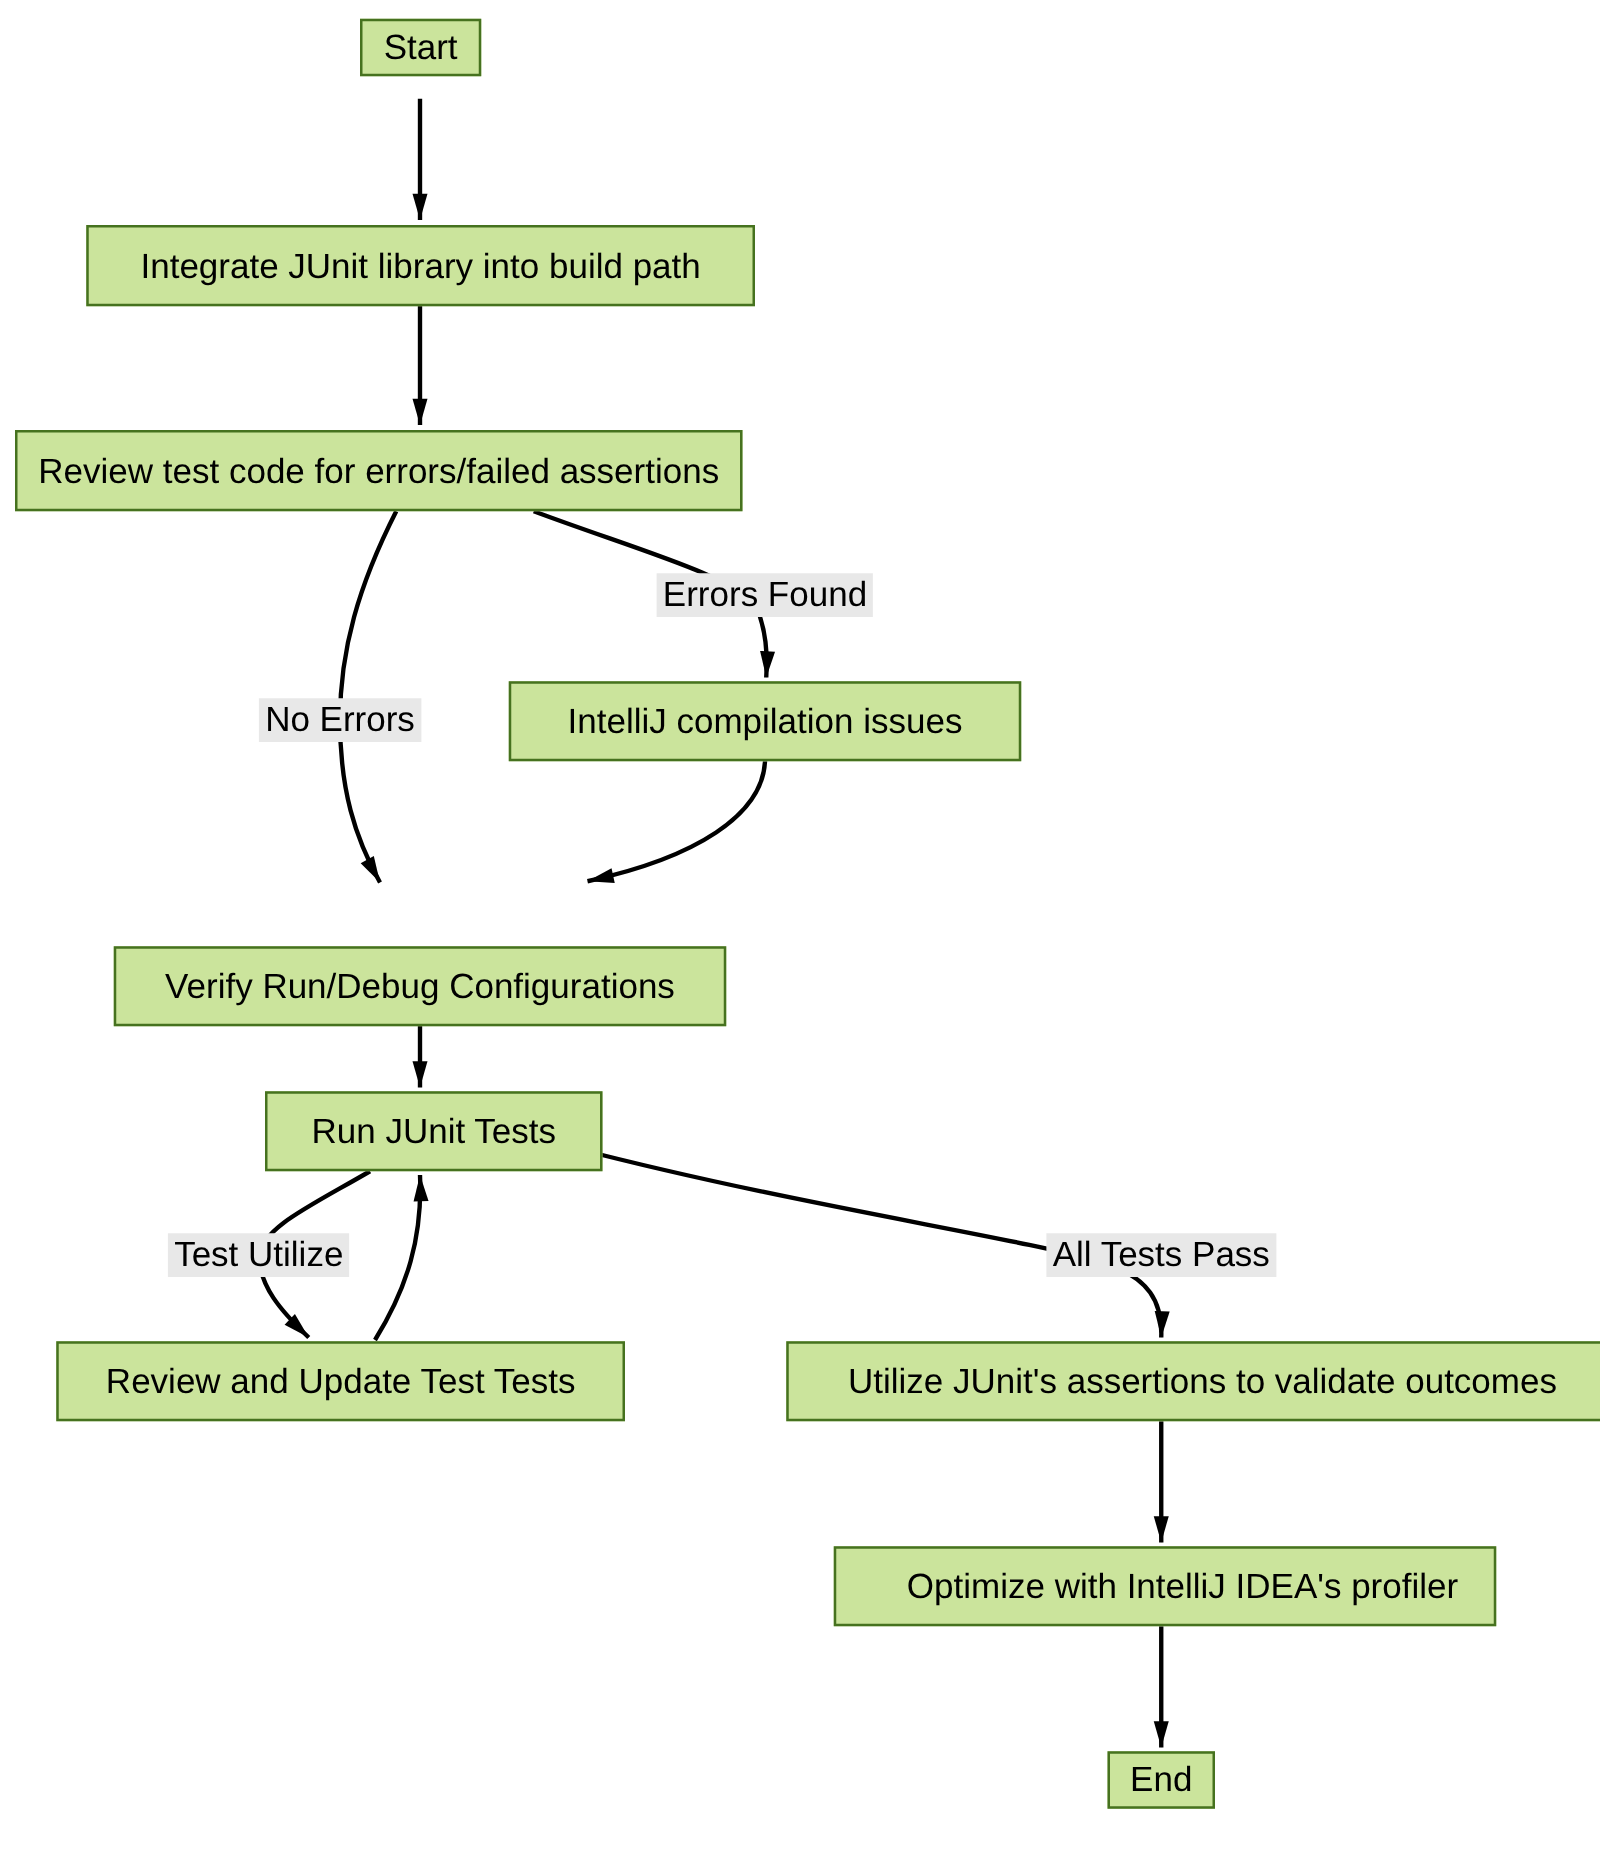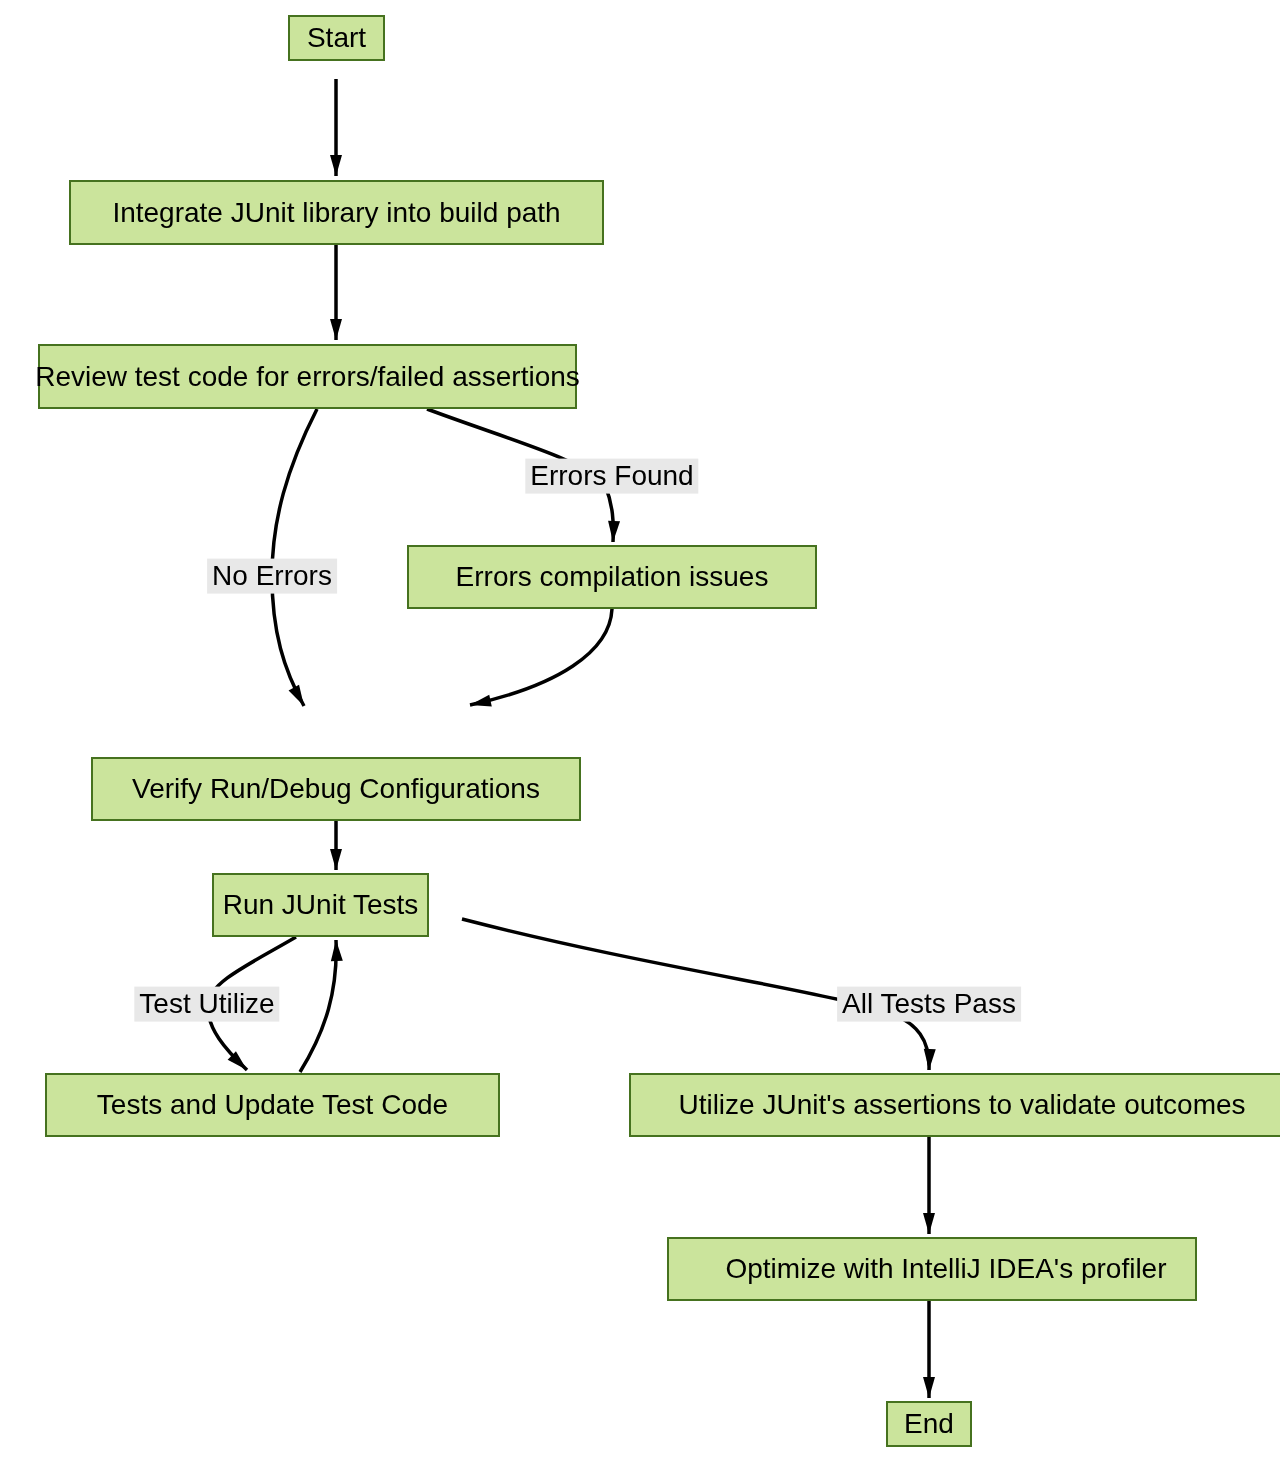--- a/index.html
+++ b/index.html
@@ -72,29 +72,29 @@
     <path class="edge" d="M300,1072 C326,1030 338,990 336,940" marker-end="url(#arrow)"></path>
     <path class="edge" d="M462,919 C640,965 815,990 882,1010 C920,1022 930,1042 929,1070" marker-end="url(#arrow)"></path>
     <path class="edge" d="M929,1137 L929,1234" marker-end="url(#arrow)"></path>
     <path class="edge" d="M929,1301 L929,1398" marker-end="url(#arrow)"></path>
   </svg>
 
   <div class="node" style="left:288px; top:15px; width:97px; height:46px;">Start</div>
 
   <div class="node" style="left:69px; top:180px; width:535px; height:65px;">Integrate JUnit library into build path</div>
 
-  <div class="node" style="left:12px; top:344px; width:539px; height:65px;margin-left:26px;">Review test code for errors/failed assertions</div>
+  <div class="node" style="left:12px; top:344px; width:582px; height:65px;">Review test code for errors/failed assertions</div>
 
-  <div class="node" style="left:407px; top:545px; width:410px; height:64px;">Errors compilation issues</div>
+  <div class="node" style="left:407px; top:545px; width:410px; height:64px;">IntelliJ compilation issues</div>
 
   <div class="node" style="left:91px; top:709px; width:490px; height:64px;margin-top:48px;">Verify Run/Debug Configurations</div>
 
-  <div class="node" style="left:212px; top:873px; width:217px; height:64px;">Run JUnit Tests</div>
+  <div class="node" style="left:212px; top:873px; width:270px; height:64px;">Run JUnit Tests</div>
 
-  <div class="node" style="left:45px; top:1073px; width:455px; height:64px;">Tests and Update Test Code</div>
+  <div class="node" style="left:45px; top:1073px; width:455px; height:64px;">Review and Update Test Tests</div>
 
   <div class="node" style="left:596px; top:1073px; width:666px; height:64px;margin-left:33px;">Utilize JUnit's assertions to validate outcomes</div>
 
   <div class="node" style="left:667px; top:1237px; width:530px; height:64px;padding-left:28px;">Optimize with IntelliJ IDEA's profiler</div>
 
   <div class="node" style="left:886px; top:1401px; width:86px; height:46px;">End</div>
 
   <div class="edge-label" style="left:612px; top:476px;">Errors Found</div>
 
   <div class="edge-label" style="left:272px; top:576px;">No Errors</div>

